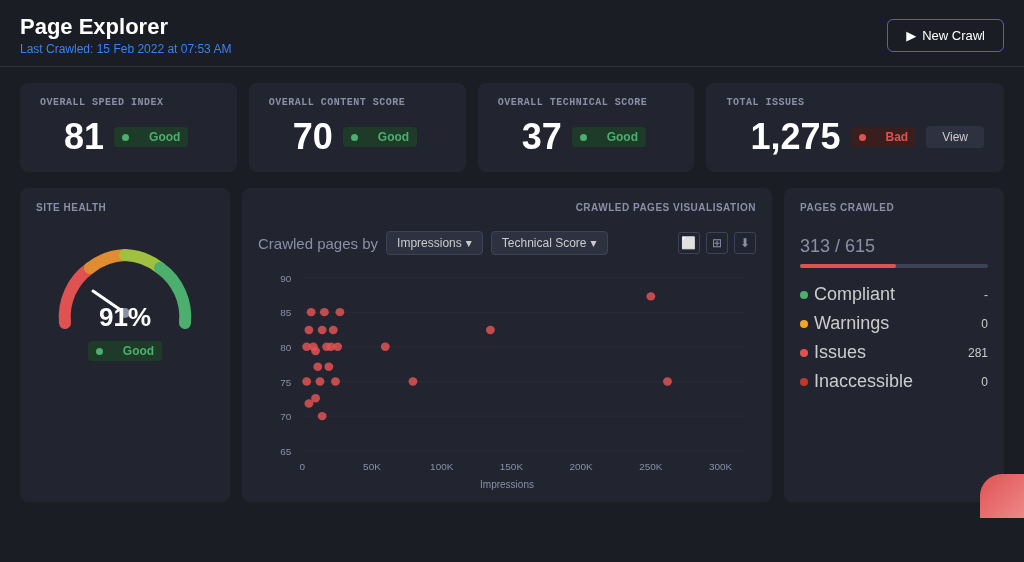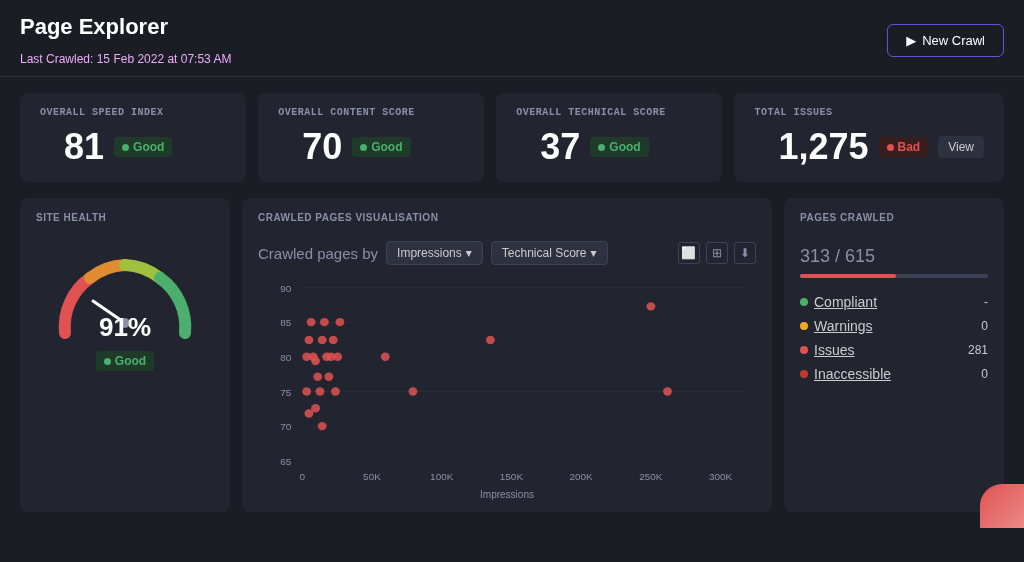--- a/index.html
+++ b/index.html
@@ -22,22 +22,22 @@
       align-items: center;
       justify-content: space-between;
     }
     .header-left h1 {
       font-size: 22px;
       font-weight: 700;
       color: #fff;
     }
     .header-left p {
       font-size: 12px;
-      color: #f0abfc;
-      margin-top: 12px;
+      color: #3b82f6;
+      margin-top: 2px;
     }
     .new-crawl-btn {
       background: transparent;
       border: 1px solid #6c4fd8;
       color: #fff;
       padding: 8px 18px;
       border-radius: 6px;
       font-size: 13px;
       cursor: pointer;
       display: flex;
@@ -76,36 +76,36 @@
       margin-left: 24px;
     }
     .score-card-value {
       font-size: 36px;
       font-weight: 700;
       color: #fff;
     }
     .badge {
       display: inline-flex;
       align-items: center;
-      gap: 4px;
+      gap: 20px;
       border-radius: 4px;
       padding: 3px 8px;
       font-size: 12px;
       font-weight: 600;
     }
     .badge-good { background: #1e3a28; color: #4caf6e; }
     .badge-bad { background: #3a1e1e; color: #e05252; }
     .badge-dot { width: 7px; height: 7px; border-radius: 50%; }
     .dot-green { background: #4caf6e; }
     .dot-red { background: #e05252; }
     .view-btn {
       background: #2e3140;
       border: none;
       color: #ccc;
-      padding: 4px 10px;
+      padding: 4px 16px;
       border-radius: 4px;
       font-size: 12px;
       cursor: pointer;
       text-align: center;
     }
 
     
     .bottom-section {
       display: flex;
       gap: 12px;
@@ -157,21 +157,21 @@
     
     .viz-panel {
       background: #22252f;
       border-radius: 8px;
       padding: 14px 16px;
       flex: 1;
     }
     .viz-header {
       display: flex;
       align-items: center;
-      justify-content: flex-start;
+      justify-content: flex-end;
       margin-bottom: 8px;
     }
     .viz-controls {
       display: flex;
       align-items: center;
       gap: 8px;
       margin-bottom: 12px;
     }
     .viz-controls-label {
       font-size: 15px;
@@ -257,23 +257,22 @@
     .stat-row {
       display: flex;
       justify-content: space-between;
       align-items: center;
       margin-bottom: 8px;
     }
     .stat-label {
       display: flex;
       align-items: center;
       gap: 6px;
-      font-size: 14px;
+      font-size: 18px;
       color: #ccc;
-      text-decoration: underline;
     }
     .stat-dot {
       width: 8px;
       height: 8px;
       border-radius: 50%;
     }
     .stat-value {
       font-size: 12px;
       color: #ccc;
     }

